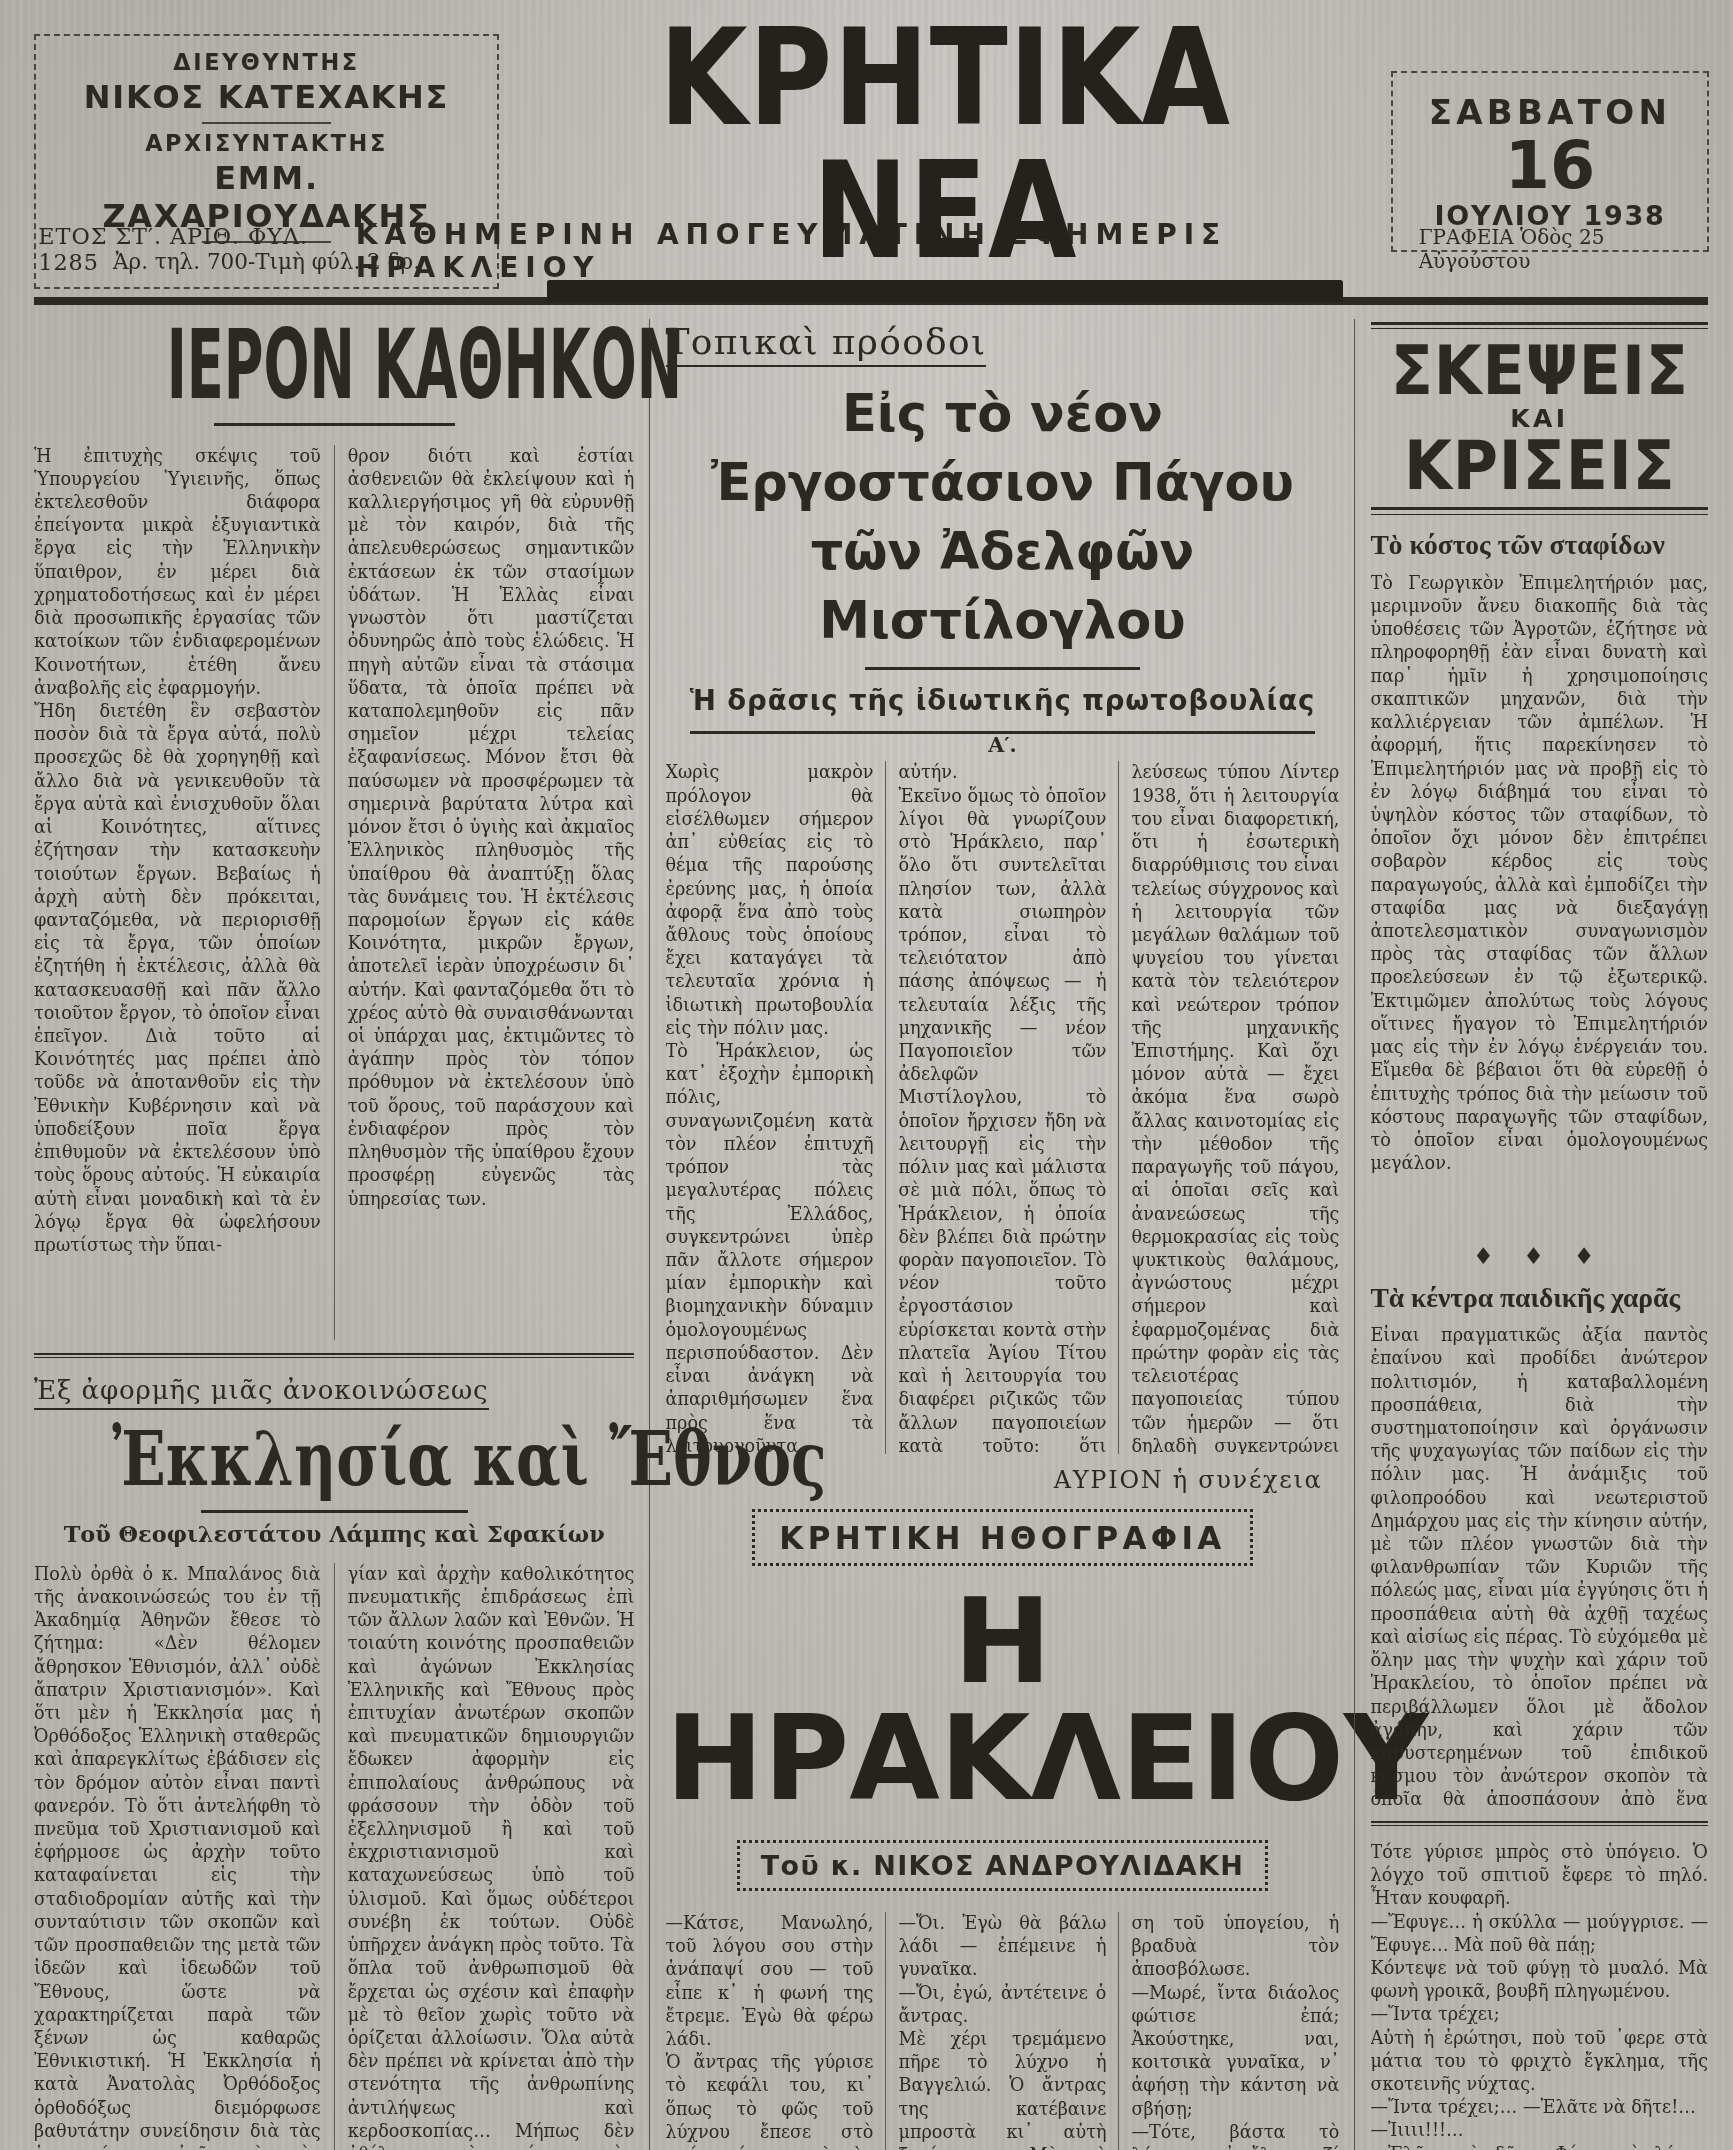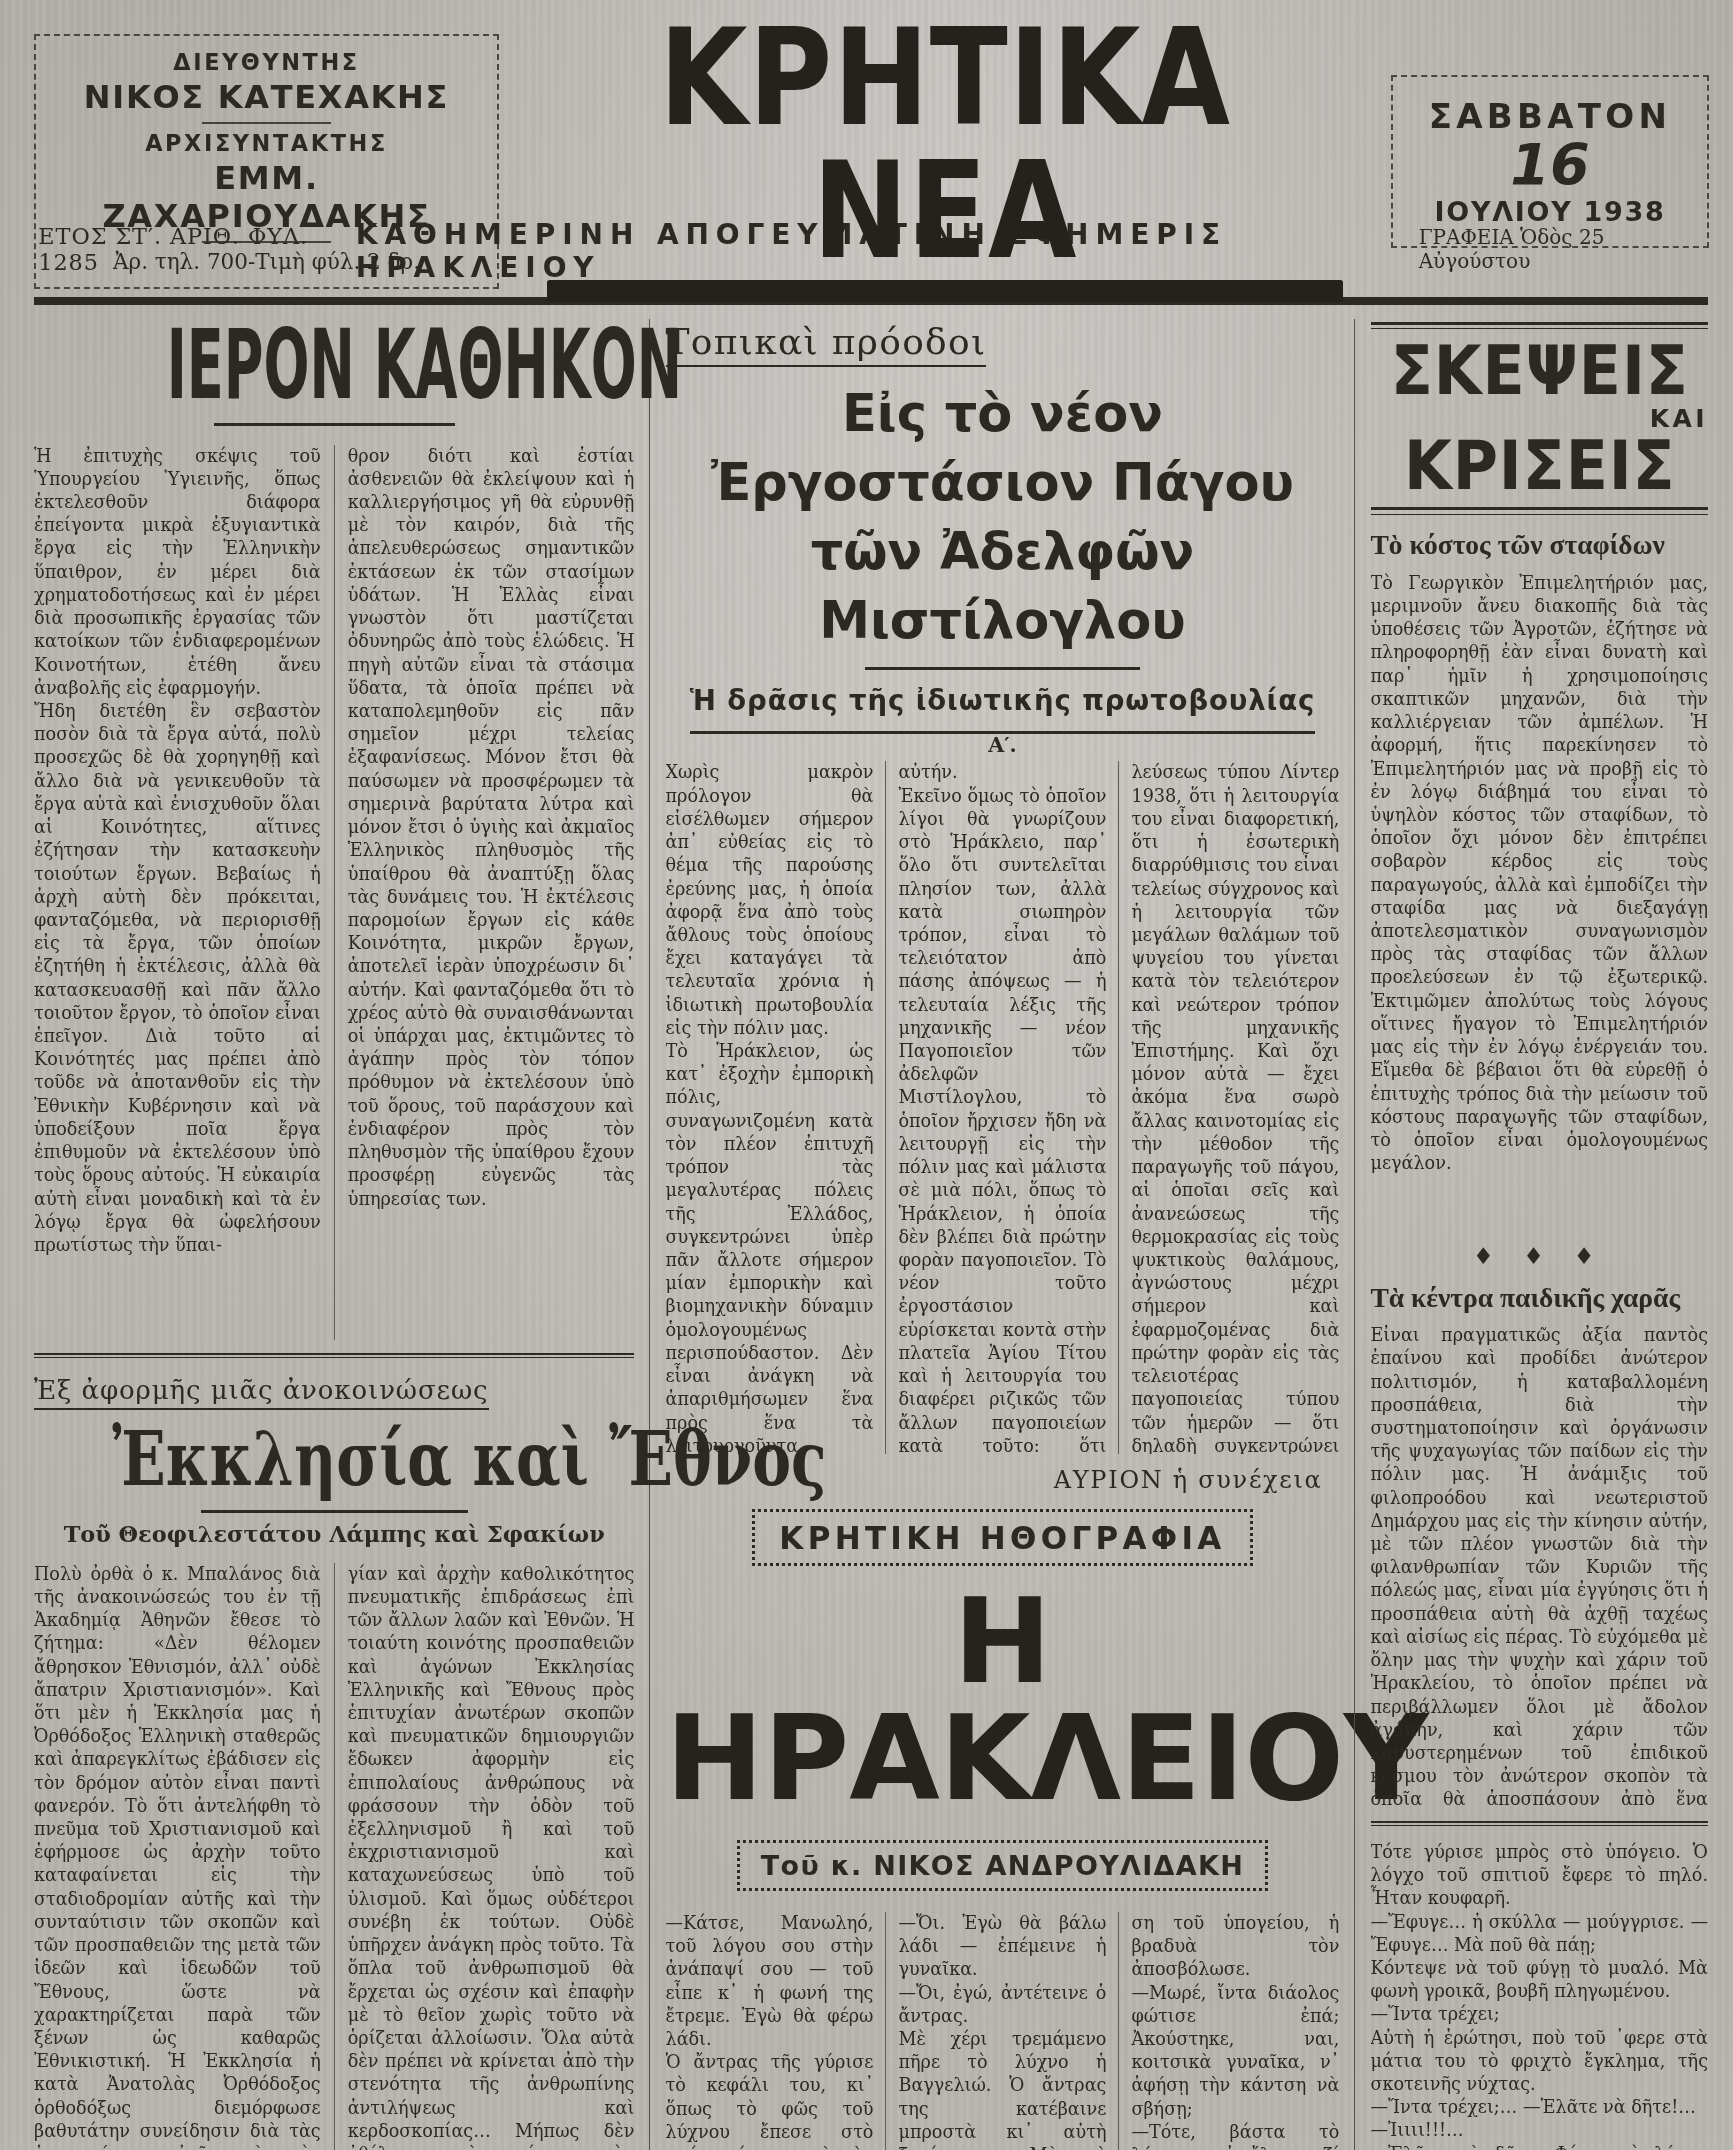--- a/index.html
+++ b/index.html
@@ -26,21 +26,21 @@
   .brand{ text-align:center; }
   .brand .title{
     display:inline-block;font-family:"DejaVu Sans",sans-serif;font-weight:bold;
     font-size:123px;line-height:1;letter-spacing:0.9px;
     transform:scale(.93,1.08);transform-origin:center;
     color:#25221d;
   }
   .brand .bar{width:796px;height:22.4px;background:#25221d;margin:12px auto 0;border-radius:2.6px;}
   .datebox{border:2.2px dashed #4a463f;padding:19px 8.6px;text-align:center;font-family:"DejaVu Sans",sans-serif;}
   .datebox .day{font-size:34px;font-weight:bold;letter-spacing:4.3px;}
-  .datebox .num{font-size:57px;font-weight:bold;line-height:1.05;font-style:italic;}
+  .datebox .num{font-size:65px;font-weight:bold;line-height:1.05;}
   .datebox .my{font-size:27px;font-weight:bold;letter-spacing:1.7px;}
 
   
   .infobar{display:flex;justify-content:space-between;align-items:baseline;
     padding:11.2px 4.3px 13px;border-bottom:8.6px solid #2c2923;}
   .infobar .issue{font-size:22.4px;letter-spacing:0.9px;}
   .infobar .subtitle{font-size:28px;font-weight:bold;letter-spacing:6.9px;font-family:"DejaVu Sans",sans-serif;}
   .infobar .offices{font-size:20px;}
 
   
@@ -96,21 +96,21 @@
   .mit-title{text-align:center;font-family:"DejaVu Sans",sans-serif;font-weight:bold;font-size:117px;line-height:1;margin:13px 0 23px;color:#26231e;}
   .mit-byline-row{text-align:center;margin-bottom:20.6px;}
   .mit-byline{display:inline-block;border:3px dotted #2c2923;padding:6.9px 20.6px;font-size:27px;font-weight:bold;letter-spacing:1.3px;font-family:"DejaVu Sans",sans-serif;}
   .mit-cols{height:989px;}
 
   
   .sk-rule{height:0;border-top:3px solid #2c2923;border-bottom:1.7px solid #2c2923;padding-top:3.4px;margin:2.6px 0 11.2px;}
   .sk-rule2{height:0;border-top:3px solid #2c2923;border-bottom:1.7px solid #2c2923;padding-top:3.4px;margin:11.2px 0 14.6px;}
   .sk-title{text-align:center;font-family:"DejaVu Sans",sans-serif;font-weight:bold;line-height:.95;}
   .sk-title .big{font-size:65px;letter-spacing:0.9px;display:block;transform:scale(.95,1.05);}
-  .sk-title .small{font-size:25px;display:block;margin:4.3px 0;letter-spacing:3.4px;text-align:right;}
+  .sk-title .small{font-size:25px;display:block;margin:4.3px 0;letter-spacing:3.4px;}
   .sk-sub{font-size:27.5px;font-weight:bold;margin:4.3px 0 10.3px;font-family:Liberation Serif, serif;}
   .sk-body{height:658px;}
   .sk-div{text-align:center;font-size:23px;letter-spacing:11.2px;margin:13px 0;}
   .sk-body2{height:482px;}
   .tail-rule{height:0;border-top:2.2px solid #2c2923;border-bottom:1.3px solid #2c2923;padding-top:2.6px;margin:14.6px 0;}
   .tail-body{height:387px;}
 </style>
 </head>
 <body>
 

